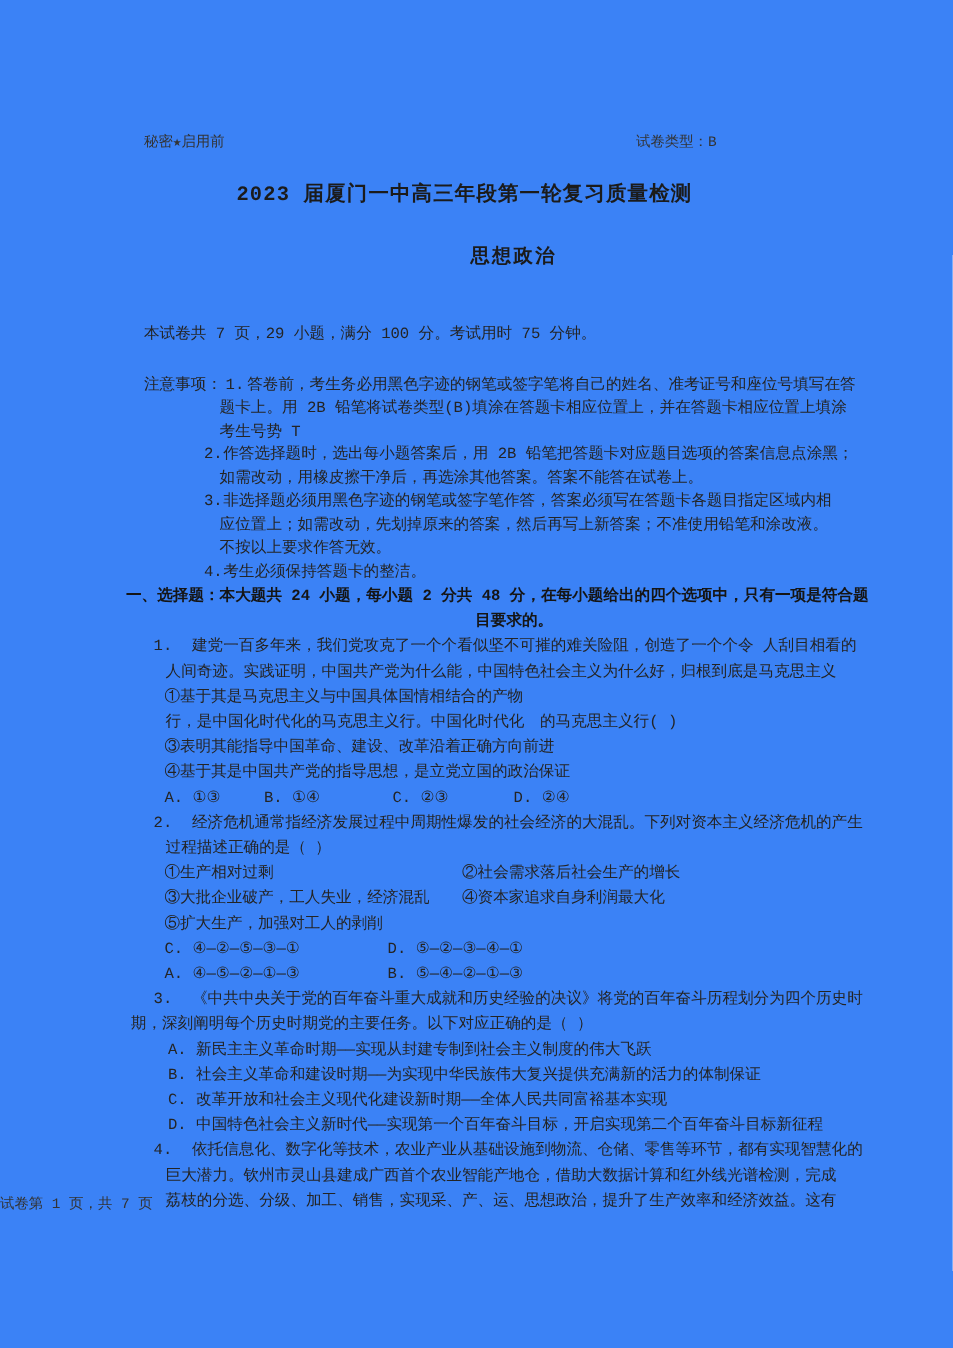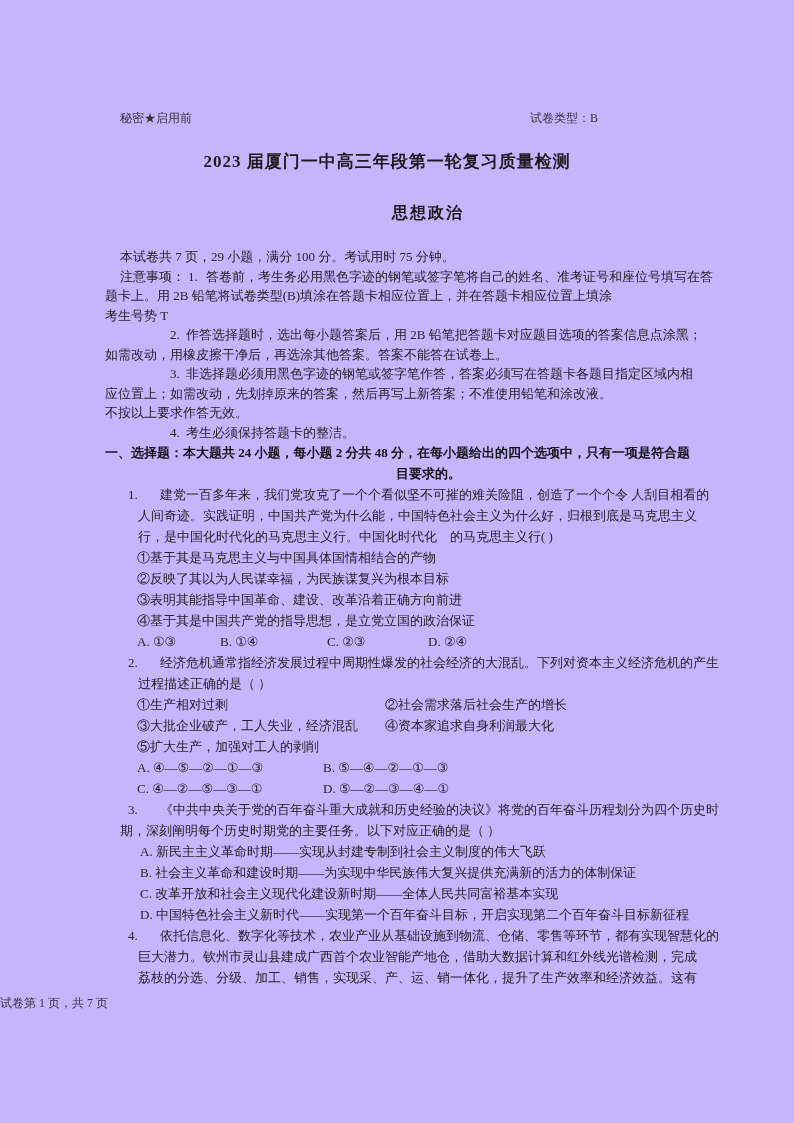--- a/index.html
+++ b/index.html
@@ -1,21 +1,21 @@
 <!DOCTYPE html>
 <html><head>
 <meta charset="utf-8">
 <style>
   html, body { margin: 0; padding: 0; background: #ffffff; }
   .sheet {
     position: relative;
     width: 794px;
     height: 1123px;
-    background: #c4b5fd;
-    font-family: Liberation Serif, serif;
+    background: #3b82f6;
+    font-family: Liberation Mono, monospace;
     color: #262626;
     overflow: hidden;
   }
   .hdr-left  { position: absolute; top: 110px; left: 120px; font-size: 12px; color: #333; }
   .hdr-right { position: absolute; top: 110px; left: 530px; font-size: 12px; color: #333; }
   .title {
     position: absolute; top: 150px; left: 0; width: 774px;
     text-align: center; font-size: 17px; font-weight: bold;
     letter-spacing: 1px; color: #1b1b1b;
   }
@@ -24,32 +24,32 @@
     text-align: center; font-size: 16px; font-weight: bold;
     letter-spacing: 2px; color: #1b1b1b; padding-left: 31px;
   }
   .content {
     position: absolute; left: 105px; top: 247px; width: 620px;
     font-size: 13px; color: #242424;
   }
   .content .ln { white-space: nowrap; }
   .nblock .ln { line-height: 19.5px; }
   .qarea .ln, .sec .ln { line-height: 21px; }
-  .ml15 { margin-left: 15px; }
+  .ml15 { margin-left: 15px; margin-top: 22px; }
   .nlabel { }
   .n-first { margin-left: 65px; }
   .n-first .nnum { display: inline-block; width: 16px; }
   .n1num { display: inline-block; width: 18px; margin-left: 3px; }
-  .n-cont { }
+  .n-cont { margin-left: 78px; }
   .sec { font-weight: bold; color: #151515; }
   .sec-cont { margin-left: 27px; text-align: center; }
   .q-first { margin-left: 23px; }
   .q-first .qnum { display: inline-block; width: 32px; }
   .q-cont { margin-left: 33px; }
-  .q-cont0 { margin-left: 15px; }
+  .q-cont0 { margin-left: 4px; }
   .q-opt { margin-left: 32px; }
   .q-optA { margin-left: 35px; }
   .row { position: relative; height: 21px; }
   .row span { position: absolute; top: 0; white-space: nowrap; }
   .q1a0 { left: 32px; }  .q1a1 { left: 115px; } .q1a2 { left: 222px; } .q1a3 { left: 323px; }
   .colL  { left: 32px; } .colR  { left: 280px; }
   .ansL  { left: 32px; } .ansR  { left: 218px; }
   .footer {
     position: absolute; top: 995px; left: 0; width: 760px;
     text-align: left; font-size: 12px; color: #333;
@@ -98,23 +98,22 @@
       <div class="ln sec-cont">目要求的。</div>
     </div>
 
     <div class="qarea">
 
       <div>
         <div class="ln q-first">
           <span class="qnum">1.</span><span>建党一百多年来，我们党攻克了一个个看似坚不可摧的难关险阻，创造了一个个令 人刮目相看的</span>
         </div>
         <div class="ln q-cont">人间奇迹。实践证明，中国共产党为什么能，中国特色社会主义为什么好，归根到底是马克思主义</div>
+        <div class="ln q-opt">①基于其是马克思主义与中国具体国情相结合的产物</div>
         <div class="ln q-cont">行，是中国化时代化的马克思主义行。中国化时代化　的马克思主义行( )</div>
-        <div class="ln q-opt">①基于其是马克思主义与中国具体国情相结合的产物</div>
-        <div class="ln q-opt">②反映了其以为人民谋幸福，为民族谋复兴为根本目标</div>
         <div class="ln q-opt">③表明其能指导中国革命、建设、改革沿着正确方向前进</div>
         <div class="ln q-opt">④基于其是中国共产党的指导思想，是立党立国的政治保证</div>
         <div class="ln row">
           <span class="q1a0">A. ①③</span>
           <span class="q1a1">B. ①④</span>
           <span class="q1a2">C. ②③</span>
           <span class="q1a3">D. ②④</span>
         </div>
       </div>
 
@@ -126,46 +125,46 @@
         <div class="ln row">
           <span class="colL">①生产相对过剩</span>
           <span class="colR">②社会需求落后社会生产的增长</span>
         </div>
         <div class="ln row">
           <span class="colL">③大批企业破产，工人失业，经济混乱</span>
           <span class="colR">④资本家追求自身利润最大化</span>
         </div>
         <div class="ln q-opt">⑤扩大生产，加强对工人的剥削</div>
         <div class="ln row">
+          <span class="ansL">C. ④—②—⑤—③—①</span>
+          <span class="ansR">D. ⑤—②—③—④—①</span>
+        </div>
+        <div class="ln row">
           <span class="ansL">A. ④—⑤—②—①—③</span>
           <span class="ansR">B. ⑤—④—②—①—③</span>
-        </div>
-        <div class="ln row">
-          <span class="ansL">C. ④—②—⑤—③—①</span>
-          <span class="ansR">D. ⑤—②—③—④—①</span>
         </div>
       </div>
 
       <div>
         <div class="ln q-first">
           <span class="qnum">3.</span><span>《中共中央关于党的百年奋斗重大成就和历史经验的决议》将党的百年奋斗历程划分为四个历史时</span>
         </div>
         <div class="ln q-cont0">期，深刻阐明每个历史时期党的主要任务。以下对应正确的是（ ）</div>
         <div class="ln q-optA">A. 新民主主义革命时期——实现从封建专制到社会主义制度的伟大飞跃</div>
         <div class="ln q-optA">B. 社会主义革命和建设时期——为实现中华民族伟大复兴提供充满新的活力的体制保证</div>
         <div class="ln q-optA">C. 改革开放和社会主义现代化建设新时期——全体人民共同富裕基本实现</div>
         <div class="ln q-optA">D. 中国特色社会主义新时代——实现第一个百年奋斗目标，开启实现第二个百年奋斗目标新征程</div>
       </div>
 
       <div>
         <div class="ln q-first">
           <span class="qnum">4.</span><span>依托信息化、数字化等技术，农业产业从基础设施到物流、仓储、零售等环节，都有实现智慧化的</span>
         </div>
         <div class="ln q-cont">巨大潜力。钦州市灵山县建成广西首个农业智能产地仓，借助大数据计算和红外线光谱检测，完成</div>
-        <div class="ln q-cont">荔枝的分选、分级、加工、销售，实现采、产、运、销一体化，提升了生产效率和经济效益。这有</div>
+        <div class="ln q-cont">荔枝的分选、分级、加工、销售，实现采、产、运、思想政治，提升了生产效率和经济效益。这有</div>
       </div>
 
     </div>
   </div>
 
   <div class="footer">试卷第 1 页，共 7 页</div>
 
 </div>
 
 </body></html>

